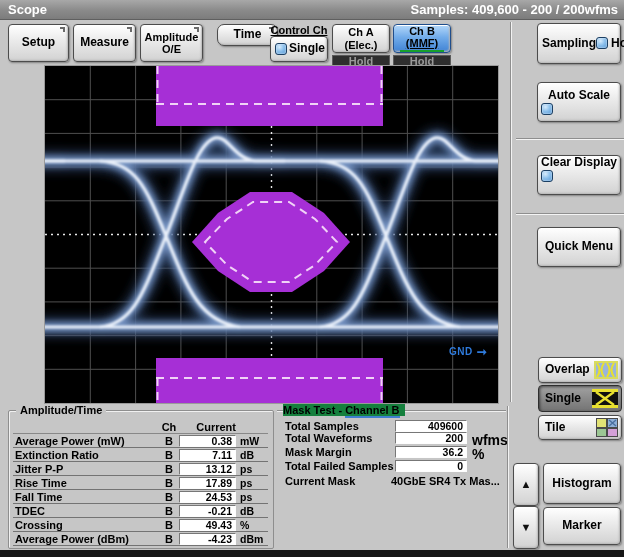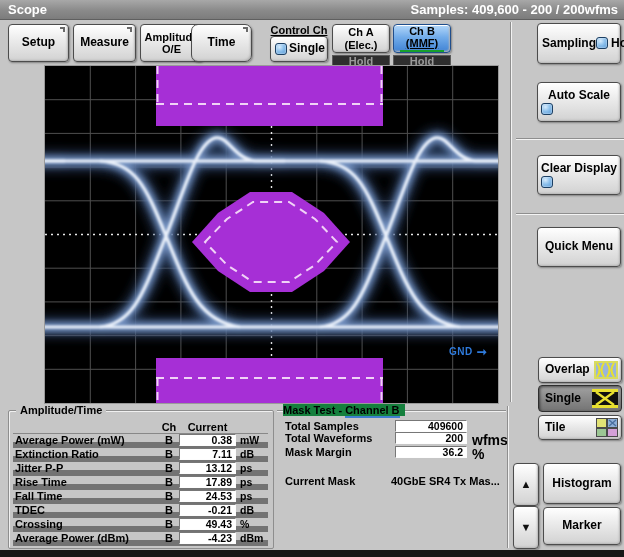--- a/index.html
+++ b/index.html
@@ -61,21 +61,21 @@
   .gnd { position:absolute; left:404px; top:280px; color:#2f7bdc; font-size:10px;
     display:flex; gap:4px; align-items:center; letter-spacing:.5px; }
   .gnd .arr { font-size:12px; line-height:10px; }
   
   .groupbox { position:absolute; left:8px; top:410px; width:266px; height:139px;
     border:1px solid #8e8e8e; border-radius:2px; box-shadow:inset 1px 1px 0 #f0f0f0; }
   .groupbox .legend { position:absolute; top:-7px; left:7px; background:#c6c6c6;
     padding:0 4px; font-size:11px; }
   .amp-table { position:absolute; left:4px; right:5px; top:9px; font-size:11px; }
   .amp-row { display:grid; grid-template-columns:146px 20px 57px 1fr; height:14px;
-    align-items:center; border-bottom:6px solid #737373; }
+    align-items:center; border-bottom:1px solid #737373; }
   .amp-row.hdr { border-bottom:1px solid #888; }
   .amp-row .nm { padding-left:2px; white-space:nowrap; }
   .amp-row .ch { text-align:center; }
   .valbox { height:12px; background:#fff; border:1px solid; border-color:#777 #fdfdfd #fdfdfd #777;
     font-size:10.5px; text-align:right; padding:0 3px; line-height:11px; }
   .amp-row .un { padding-left:4px; font-size:10.5px; }
   .masktest { position:absolute; left:283px; top:404px; width:223px; height:146px; font-size:11px; }
   .masktest .mt-title { position:absolute; left:0; top:0; white-space:nowrap; background:#15803d;
     padding-right:5px; z-index:2; }
   .masktest .mt-line { position:absolute; left:-6px; right:0; top:6px; height:1px; background:#8e8e8e;
@@ -102,21 +102,21 @@
   <span class="notch"></span>
 </div>
 <div class="btn" style="left:73px;top:24px;width:63px;height:38px;">
   <span>Measure</span>
   <span class="notch"></span>
 </div>
 <div class="btn" style="left:140px;top:24px;width:63px;height:38px;font-size:11px;">
   <span style="width:58px;">Amplitude O/E</span>
   <span class="notch"></span>
 </div>
-<div class="btn" style="left:191px;top:24px;width:61px;height:38px;border-radius:7px;">
+<div class="btn" style="left:217px;top:24px;width:61px;height:22px;border-radius:7px;">
   <span>Time</span>
   <span class="notch"></span>
 </div>
 
 <div class="ctrl-label" style="left:270px;top:24px;width:58px;">Control Ch</div>
 <div class="btn" style="left:270px;top:36px;width:58px;height:26px;justify-content:flex-start;padding-left:4px;gap:2px;">
   <span class="led"></span>
   <span>Single</span>
 </div>
 
@@ -149,21 +149,21 @@
   <span class="statusbox"></span>
 </div>
 
 <div class="btn" style="left:537px;top:82px;width:84px;height:40px;flex-direction:column;justify-content:center;gap:1px;">
   <span>Auto Scale</span>
   <span class="led" style="align-self:flex-start;margin-left:3px;"></span>
 </div>
 
 <div class="divider" style="left:516px;top:138px;width:108px;"></div>
 
-<div class="btn" style="left:537px;top:155px;width:84px;height:40px;flex-direction:column;justify-content:center;gap:1px;">
+<div class="btn" style="left:537px;top:155px;width:84px;height:40px;flex-direction:column;justify-content:flex-start;gap:1px;">
   <span>Clear Display</span>
   <span class="led" style="align-self:flex-start;margin-left:3px;"></span>
 </div>
 
 <div class="divider" style="left:516px;top:213px;width:108px;"></div>
 
 <div class="btn" style="left:537px;top:227px;width:84px;height:40px;">
   <span>Quick Menu</span>
 </div>
 
@@ -269,21 +269,21 @@
     <span class="arr">➞</span>
   </div>
 </div>
 
 <div class="groupbox">
   <span class="legend">Amplitude/Time</span>
   <div class="amp-table">
     <div class="amp-row hdr">
       <span class="nm"></span>
       <span class="ch">Ch</span>
-      <span style="text-align:center;">Current</span>
+      <span style="text-align:right;">Current</span>
       <span></span>
     </div>
     <div class="amp-row">
       <span class="nm">Average Power (mW)</span>
       <span class="ch">B</span>
       <span class="valbox">0.38</span>
       <span class="un">mW</span>
     </div>
     <div class="amp-row">
       <span class="nm">Extinction Ratio</span>
@@ -344,20 +344,25 @@
   <div class="mt-row" style="top:28px;">
     <span class="lb">Total Waveforms</span>
     <span class="valbox">200</span>
     <span class="un">wfms</span>
   </div>
   <div class="mt-row" style="top:42px;">
     <span class="lb">Mask Margin</span>
     <span class="valbox">36.2</span>
     <span class="un">%</span>
   </div>
+  <div class="mt-row" style="top:56px;">
+    <span class="lb">Total Failed Samples</span>
+    <span class="valbox">0</span>
+    <span class="un"></span>
+  </div>
   <div class="mt-row" style="top:71px;">
     <span class="lb">Current Mask</span>
     <span class="mt-val">40GbE SR4 Tx Mas...</span>
   </div>
 </div>
 
 <div class="vgroove" style="left:507px;top:406px;height:142px;"></div>
 <div class="bottombar"></div>
 
 </body></html>

